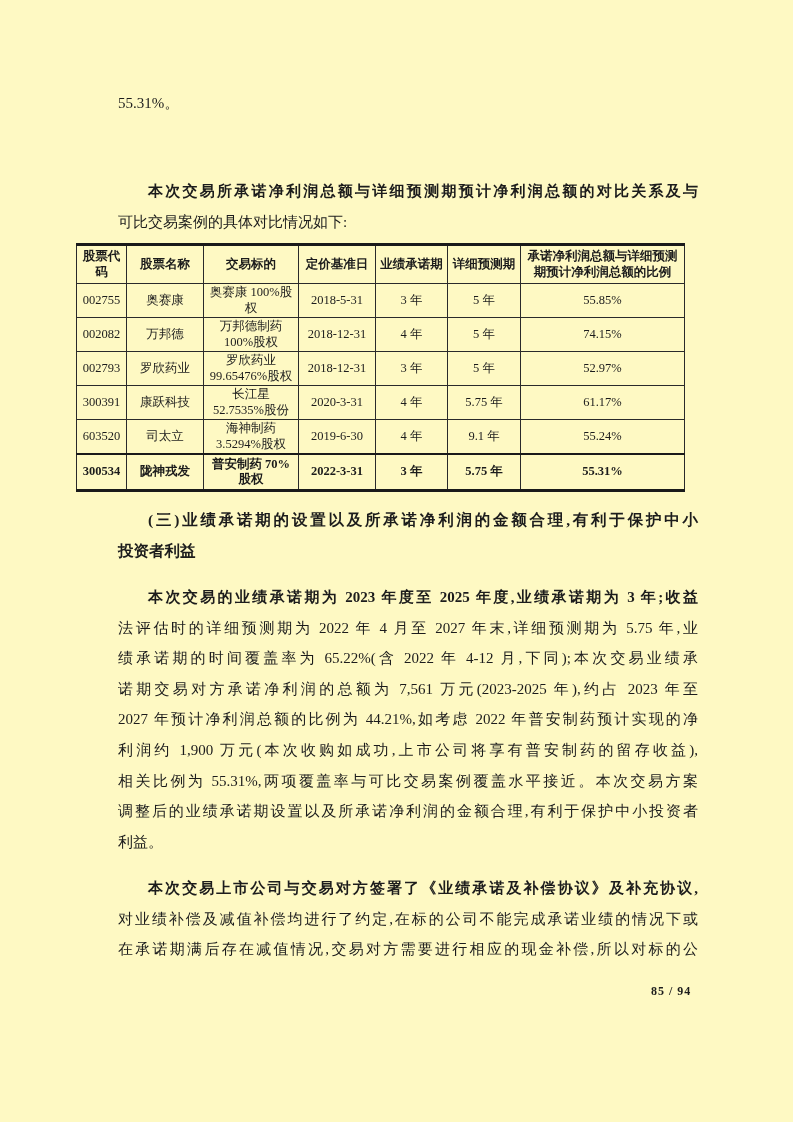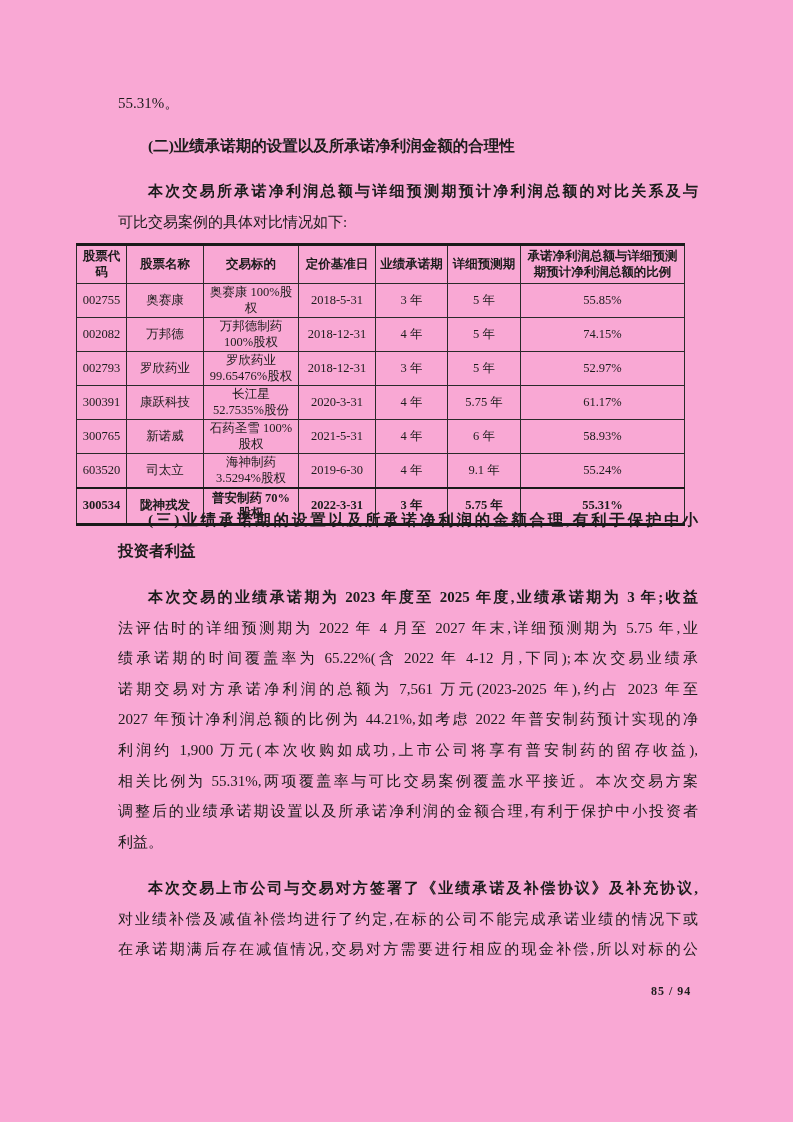--- a/index.html
+++ b/index.html
@@ -1,19 +1,19 @@
 <!DOCTYPE html>
 <html><head>
 <meta charset="utf-8">
 <style>
   html,body{margin:0;padding:0;background:#e8e8e8;}
   .page{
     position:relative;
     width:793px;height:1122px;
-    background:#f9a8d4;
+    background:#fef9c3;
     margin:0 auto;
     font-family:"Liberation Serif","DejaVu Serif",serif;
     color:#1c1c1c;
     overflow:hidden;
   }
   .block{position:absolute;left:118px;width:580px;}
   .ln{
     font-size:15px;
     line-height:30.6px;
     text-align:justify;
@@ -52,23 +52,20 @@
 </style>
 </head>
 <body>
 
 <div class="page">
 
   <div class="block" style="top:88px">
     <div class="ln end">55.31%。</div>
   </div>
 
-  <div class="block hd" style="top:131px">
-    <div class="ln end ind">(二)业绩承诺期的设置以及所承诺净利润金额的合理性</div>
-  </div>
 
   <div class="block" style="top:176px">
     <div class="ln ind">本次交易所承诺净利润总额与详细预测期预计净利润总额的对比关系及与</div>
     <div class="ln end">可比交易案例的具体对比情况如下:</div>
   </div>
 
   <div class="tbl-wrap">
     <table>
       <colgroup>
         <col class="c1">
@@ -121,29 +118,20 @@
         <tr>
           <td>300391</td>
           <td>康跃科技</td>
           <td>长江星 52.7535%股份</td>
           <td>2020-3-31</td>
           <td>4 年</td>
           <td>5.75 年</td>
           <td>61.17%</td>
         </tr>
         <tr>
-          <td>300765</td>
-          <td>新诺威</td>
-          <td>石药圣雪 100%股权</td>
-          <td>2021-5-31</td>
-          <td>4 年</td>
-          <td>6 年</td>
-          <td>58.93%</td>
-        </tr>
-        <tr>
           <td>603520</td>
           <td>司太立</td>
           <td>海神制药 3.5294%股权</td>
           <td>2019-6-30</td>
           <td>4 年</td>
           <td>9.1 年</td>
           <td>55.24%</td>
         </tr>
         <tr class="hl">
           <td>300534</td>

